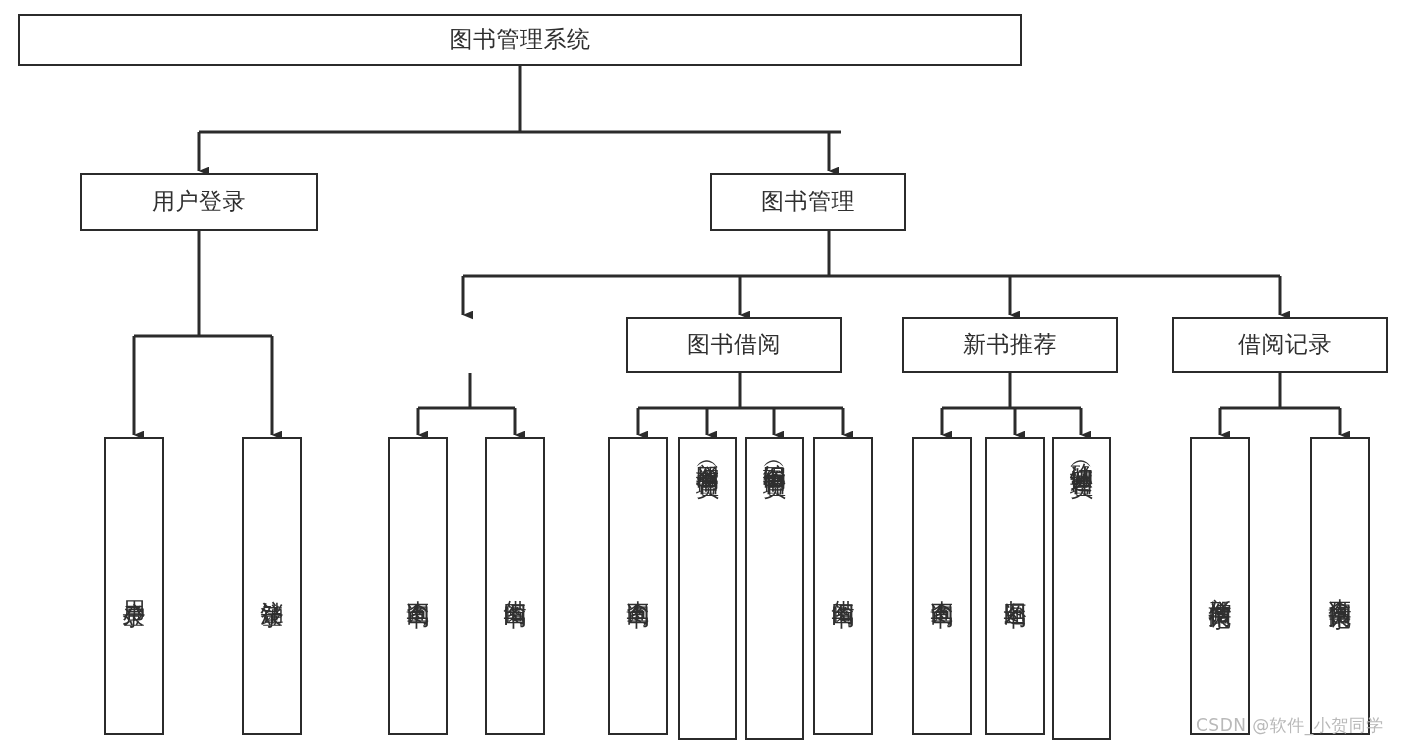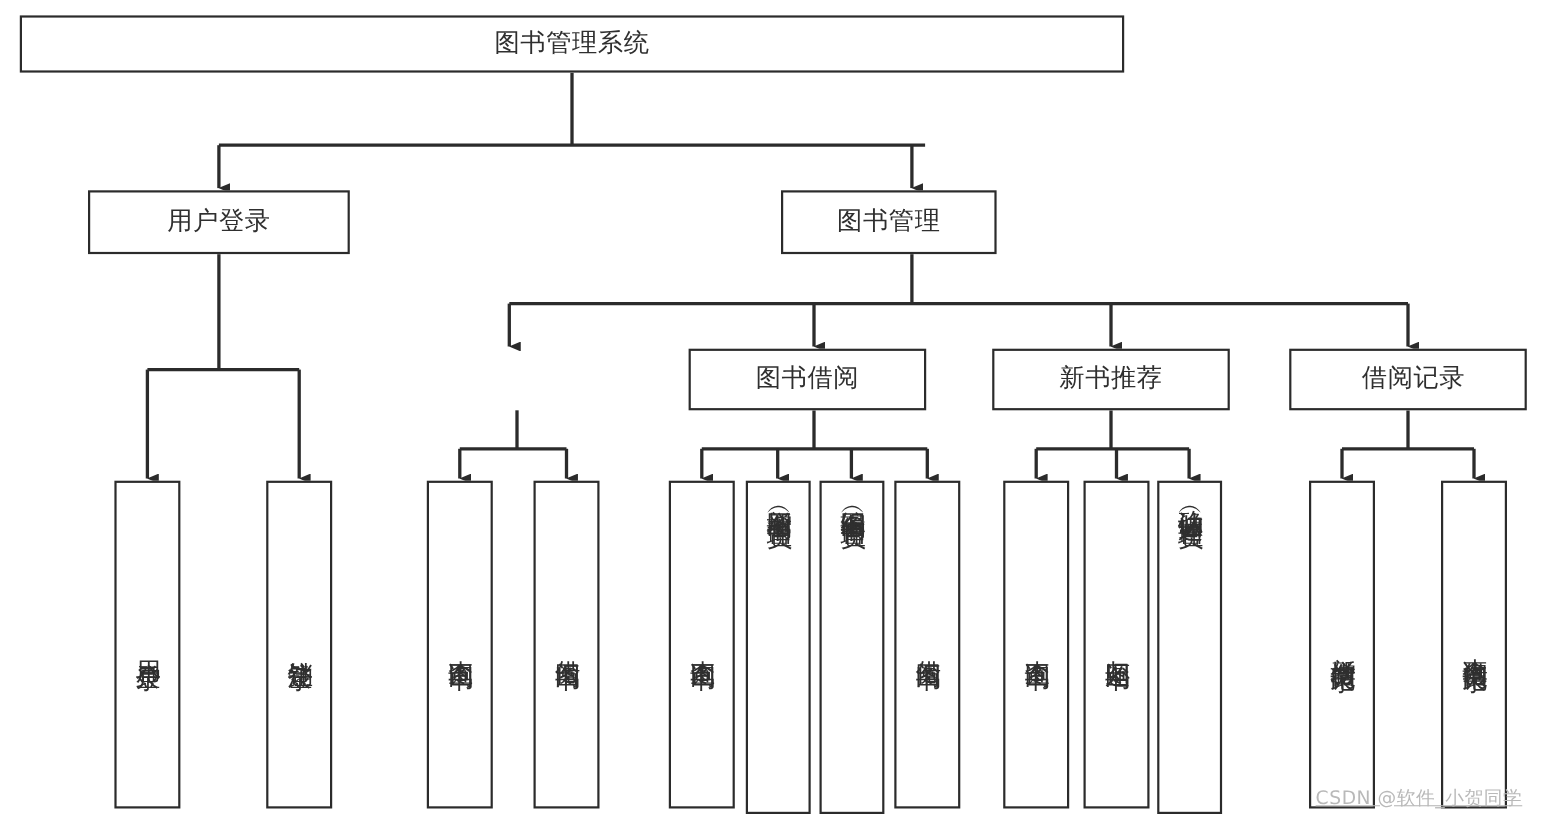--- a/index.html
+++ b/index.html
@@ -206,15 +206,15 @@
   </div>
 
   <div class="node-box leaf-box center-v" style="left:1190px; top:437px; width:60px; height:298px;">
     <span class="node-label-v">新增借阅记录</span>
   </div>
 
   <div class="node-box leaf-box center-v" style="left:1310px; top:437px; width:60px; height:298px;">
     <span class="node-label-v">查询借阅记录</span>
   </div>
 
-  <div class="watermark" style="left:1196px; top:714px;text-decoration:underline;">CSDN @软件_小贺同学</div>
+  <div class="watermark" style="left:1196px; top:714px;">CSDN @软件_小贺同学</div>
 
 </div>
 
 </body></html>

